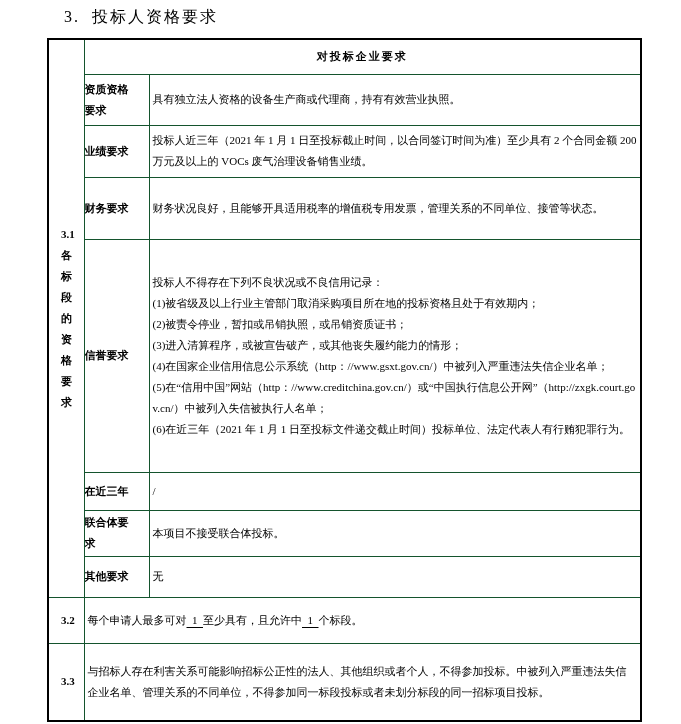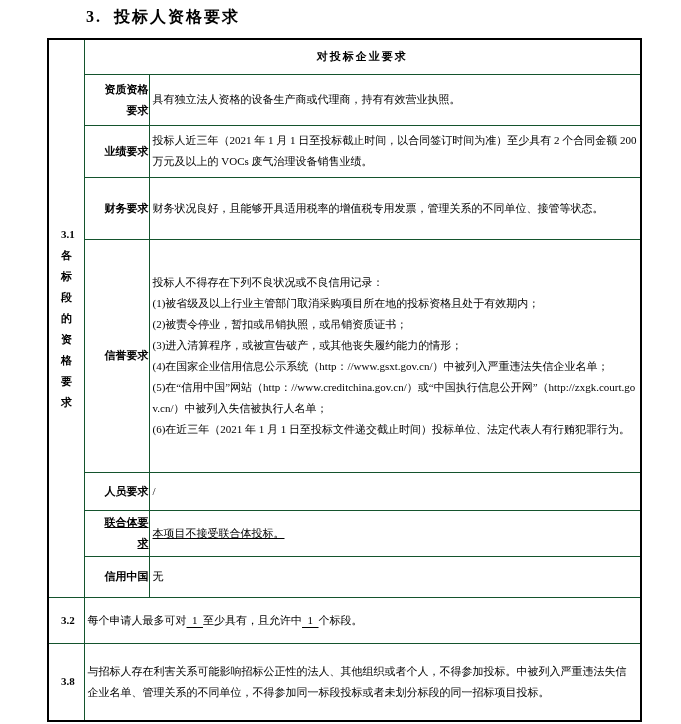--- a/index.html
+++ b/index.html
@@ -10,24 +10,23 @@
     background: #ffffff;
     color: #000000;
     font-family: "Liberation Serif", "DejaVu Serif", serif;
     overflow: hidden;
   }
   .doc-title {
     position: absolute;
     top: 7px;
     left: 64px;
     font-size: 16px;
-    font-weight: bold;
+    font-weight: normal;
     letter-spacing: 2px;
     white-space: pre;
-    margin-left: 22px;
   }
   table.req {
     position: absolute;
     top: 38px;
     left: 47px;
     width: 593px;
     border-collapse: collapse;
     table-layout: fixed;
     border: 2px solid #000000;
   }
@@ -38,21 +37,21 @@
     vertical-align: middle;
     overflow: hidden;
   }
   td.c1 {
     text-align: center;
     font-weight: bold;
     white-space: pre-line;
     padding: 12px;
   }
   td.c2 {
-    text-align: right;
+    text-align: left;
     font-weight: bold;
     white-space: pre-line;
     padding: 0;
   }
   td.hdr {
     text-align: center;
     font-weight: bold;
     font-size: 16px;
     letter-spacing: 2px;
     padding: 0;
@@ -63,21 +62,21 @@
     white-space: pre-line;
     word-break: break-all;
     margin-top: 24px;
   }
   tr.r-header    { height: 35px; }
   tr.r-cred      { height: 51px; }
   tr.r-perf      { height: 52px; }
   tr.r-fin       { height: 62px; }
   tr.r-rep       { height: 233px; }
   tr.r-pers      { height: 38px; }
-  tr.r-cons      { height: 46px; text-decoration: underline; }
+  tr.r-cons      { height: 46px; }
   tr.r-other     { height: 41px; }
   tr.r-32        { height: 40px; }
   tr.r-33        { height: 78px; }
   .blank {
     text-decoration: underline;
     text-underline-offset: 3px;
   }
 </style>
 </head>
 <body>
@@ -118,36 +117,36 @@
         <td class="c2">信誉要求</td>
         <td class="c3">投标人不得存在下列不良状况或不良信用记录：
 (1)被省级及以上行业主管部门取消采购项目所在地的投标资格且处于有效期内；
 (2)被责令停业，暂扣或吊销执照，或吊销资质证书；
 (3)进入清算程序，或被宣告破产，或其他丧失履约能力的情形；
 (4)在国家企业信用信息公示系统（http：//www.gsxt.gov.cn/）中被列入严重违法失信企业名单；
 (5)在“信用中国”网站（http：//www.creditchina.gov.cn/）或“中国执行信息公开网”（http://zxgk.court.gov.cn/）中被列入失信被执行人名单；
 (6)在近三年（2021 年 1 月 1 日至投标文件递交截止时间）投标单位、法定代表人有行贿犯罪行为。</td>
       </tr>
       <tr class="r-pers">
-        <td class="c2">人员要求</td>
+        <td class="c2">在近三年</td>
         <td class="c3">/</td>
       </tr>
       <tr class="r-cons">
         <td class="c2">联合体要
 求</td>
         <td class="c3">本项目不接受联合体投标。</td>
       </tr>
       <tr class="r-other">
-        <td class="c2">信用中国</td>
+        <td class="c2">其他要求</td>
         <td class="c3">无</td>
       </tr>
       <tr class="r-32">
         <td class="c1">3.2</td>
         <td class="c3" colspan="2"><span>每个申请人最多可对</span><span class="blank">&nbsp;&nbsp;1&nbsp;&nbsp;</span><span>至少具有，且允许中</span><span class="blank">&nbsp;&nbsp;1&nbsp;&nbsp;</span><span>个标段。</span></td>
       </tr>
       <tr class="r-33">
-        <td class="c1">3.8</td>
+        <td class="c1">3.3</td>
         <td class="c3" colspan="2">与招标人存在利害关系可能影响招标公正性的法人、其他组织或者个人，不得参加投标。中被列入严重违法失信企业名单、管理关系的不同单位，不得参加同一标段投标或者未划分标段的同一招标项目投标。</td>
       </tr>
     </tbody>
   </table>
 
 </div>
 
 </body></html>

